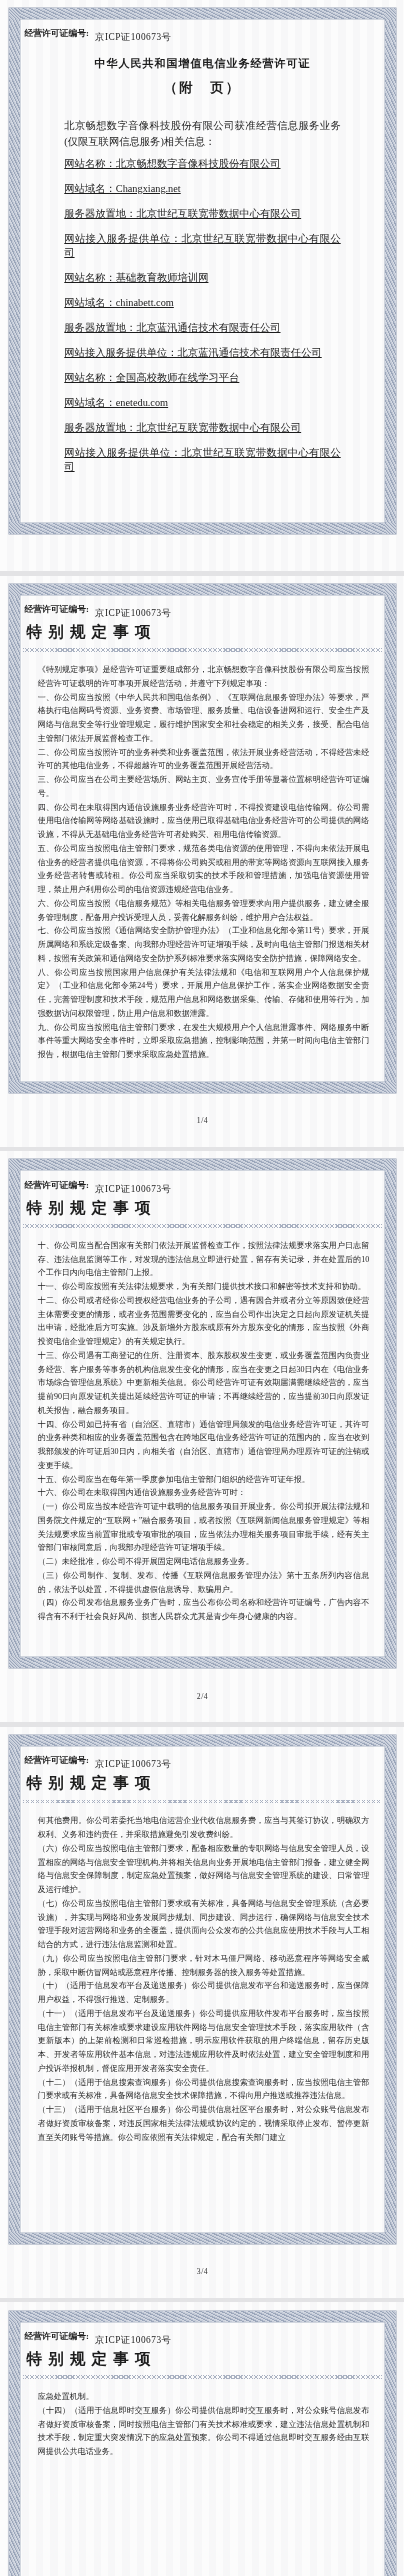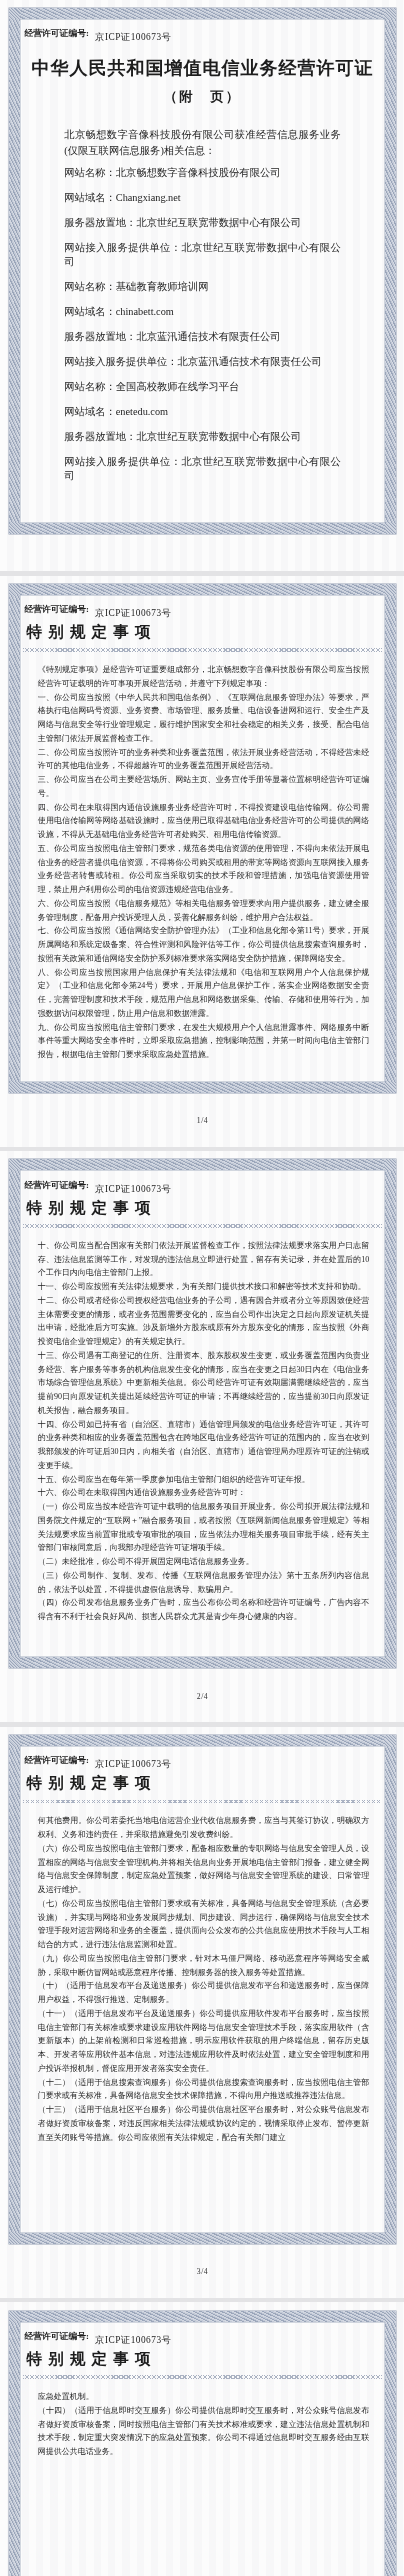--- a/index.html
+++ b/index.html
@@ -23,25 +23,25 @@
     border-image:repeating-linear-gradient(45deg,#d3d8e2 0 1.5px,#9ba6ba 1.5px 3.1px,#c2c9d6 3.1px 4.6px) 22;
     box-shadow:0 0 0 0.5px #97a1b4, inset 0 0 0 0.5px #a8b1c2;
     background:transparent;
   }
   .page1 .frame{bottom:37px;}
   .special .frame{bottom:54px;}
 
   .licrow{margin:8.2px 0 0 4.1px;font-size:8.8px;font-weight:bold;white-space:nowrap;}
   .licnum{font-weight:normal;margin-left:6.2px;position:relative;top:4.1px;font-size:9.3px;letter-spacing:0.5px;}
 
-  .page1 h1{text-align:center;font-size:18px;letter-spacing:1px;margin:15.5px 3.1px 0;font-weight:bold;}
+  .page1 h1{text-align:center;font-size:11px;letter-spacing:1px;margin:15.5px 3.1px 0;font-weight:bold;}
   .page1 h2{text-align:center;font-size:13.4px;margin:8.2px 0 0;font-weight:bold;letter-spacing:2.1px;}
   .page1 .intro{font-size:10.3px;line-height:1.55;margin:20.6px 44px 0;text-align:justify;}
   .entries{margin:7.2px 44px 0;}
-  .entries p{font-size:10.3px;line-height:1.38;margin:0 0 10.8px;text-align:justify;}
+  .entries p{font-size:10.3px;line-height:1.38;margin:0 0 10.8px;text-align:justify;text-decoration:underline;}
 
   .sptitle{text-align:left;font-size:15.5px;font-weight:bold;letter-spacing:6.2px;text-indent:6.2px;margin:6.2px 0 5.2px;}
   .zigzag{
     height:3.6px;margin:0 3.1px;
     background:
       repeating-linear-gradient(135deg,#aab2c2 0 1px,transparent 1px 3.6px),
       repeating-linear-gradient(45deg,#aab2c2 0 1px,transparent 1px 3.6px);
   }
   .spbody{margin:11.3px 15.5px 0 17.5px;}
   .spbody p{font-size:8px;line-height:1.72;text-align:justify;margin:0;}
@@ -87,21 +87,21 @@
     <div class="sptitle">特别规定事项</div>
     <div class="zigzag"></div>
     <div class="spbody">
         <p>《特别规定事项》是经营许可证重要组成部分，北京畅想数字音像科技股份有限公司应当按照经营许可证载明的许可事项开展经营活动，并遵守下列规定事项：</p>
         <p>一、你公司应当按照《中华人民共和国电信条例》、《互联网信息服务管理办法》等要求，严格执行电信网码号资源、业务资费、市场管理、服务质量、电信设备进网和运行、安全生产及网络与信息安全等行业管理规定，履行维护国家安全和社会稳定的相关义务，接受、配合电信主管部门依法开展监督检查工作。</p>
         <p>二、你公司应当按照许可的业务种类和业务覆盖范围，依法开展业务经营活动，不得经营未经许可的其他电信业务，不得超越许可的业务覆盖范围开展经营活动。</p>
         <p>三、你公司应当在公司主要经营场所、网站主页、业务宣传手册等显著位置标明经营许可证编号。</p>
         <p>四、你公司在未取得国内通信设施服务业务经营许可时，不得投资建设电信传输网。你公司需使用电信传输网等网络基础设施时，应当使用已取得基础电信业务经营许可的公司提供的网络设施，不得从无基础电信业务经营许可者处购买、租用电信传输资源。</p>
         <p>五、你公司应当按照电信主管部门要求，规范各类电信资源的使用管理，不得向未依法开展电信业务的经营者提供电信资源，不得将你公司购买或租用的带宽等网络资源向互联网接入服务业务经营者转售或转租。你公司应当采取切实的技术手段和管理措施，加强电信资源使用管理，禁止用户利用你公司的电信资源违规经营电信业务。</p>
         <p>六、你公司应当按照《电信服务规范》等相关电信服务管理要求向用户提供服务，建立健全服务管理制度，配备用户投诉受理人员，妥善化解服务纠纷，维护用户合法权益。</p>
-        <p>七、你公司应当按照《通信网络安全防护管理办法》（工业和信息化部令第11号）要求，开展所属网络和系统定级备案、符合性评测和风险评估等工作，你公司提供信息搜索查询服务时，按照有关政策和通信网络安全防护系列标准要求落实网络安全防护措施，保障网络安全。</p>
+        <p>七、你公司应当按照《通信网络安全防护管理办法》（工业和信息化部令第11号）要求，开展所属网络和系统定级备案、向我部办理经营许可证增项手续，及时向电信主管部门报送相关材料，按照有关政策和通信网络安全防护系列标准要求落实网络安全防护措施，保障网络安全。</p>
         <p>八、你公司应当按照国家用户信息保护有关法律法规和《电信和互联网用户个人信息保护规定》（工业和信息化部令第24号）要求，开展用户信息保护工作，落实企业网络数据安全责任，完善管理制度和技术手段，规范用户信息和网络数据采集、传输、存储和使用等行为，加强数据访问权限管理，防止用户信息和数据泄露。</p>
         <p>九、你公司应当按照电信主管部门要求，在发生大规模用户个人信息泄露事件、网络服务中断事件等重大网络安全事件时，立即采取应急措施，控制影响范围，并第一时间向电信主管部门报告，根据电信主管部门要求采取应急处置措施。</p>
       </div>
   </div>
   <div class="pagenum">1/4</div>
 </div>
 <div class="sep"></div>
 
 <div class="page special">
   <div class="frame">

